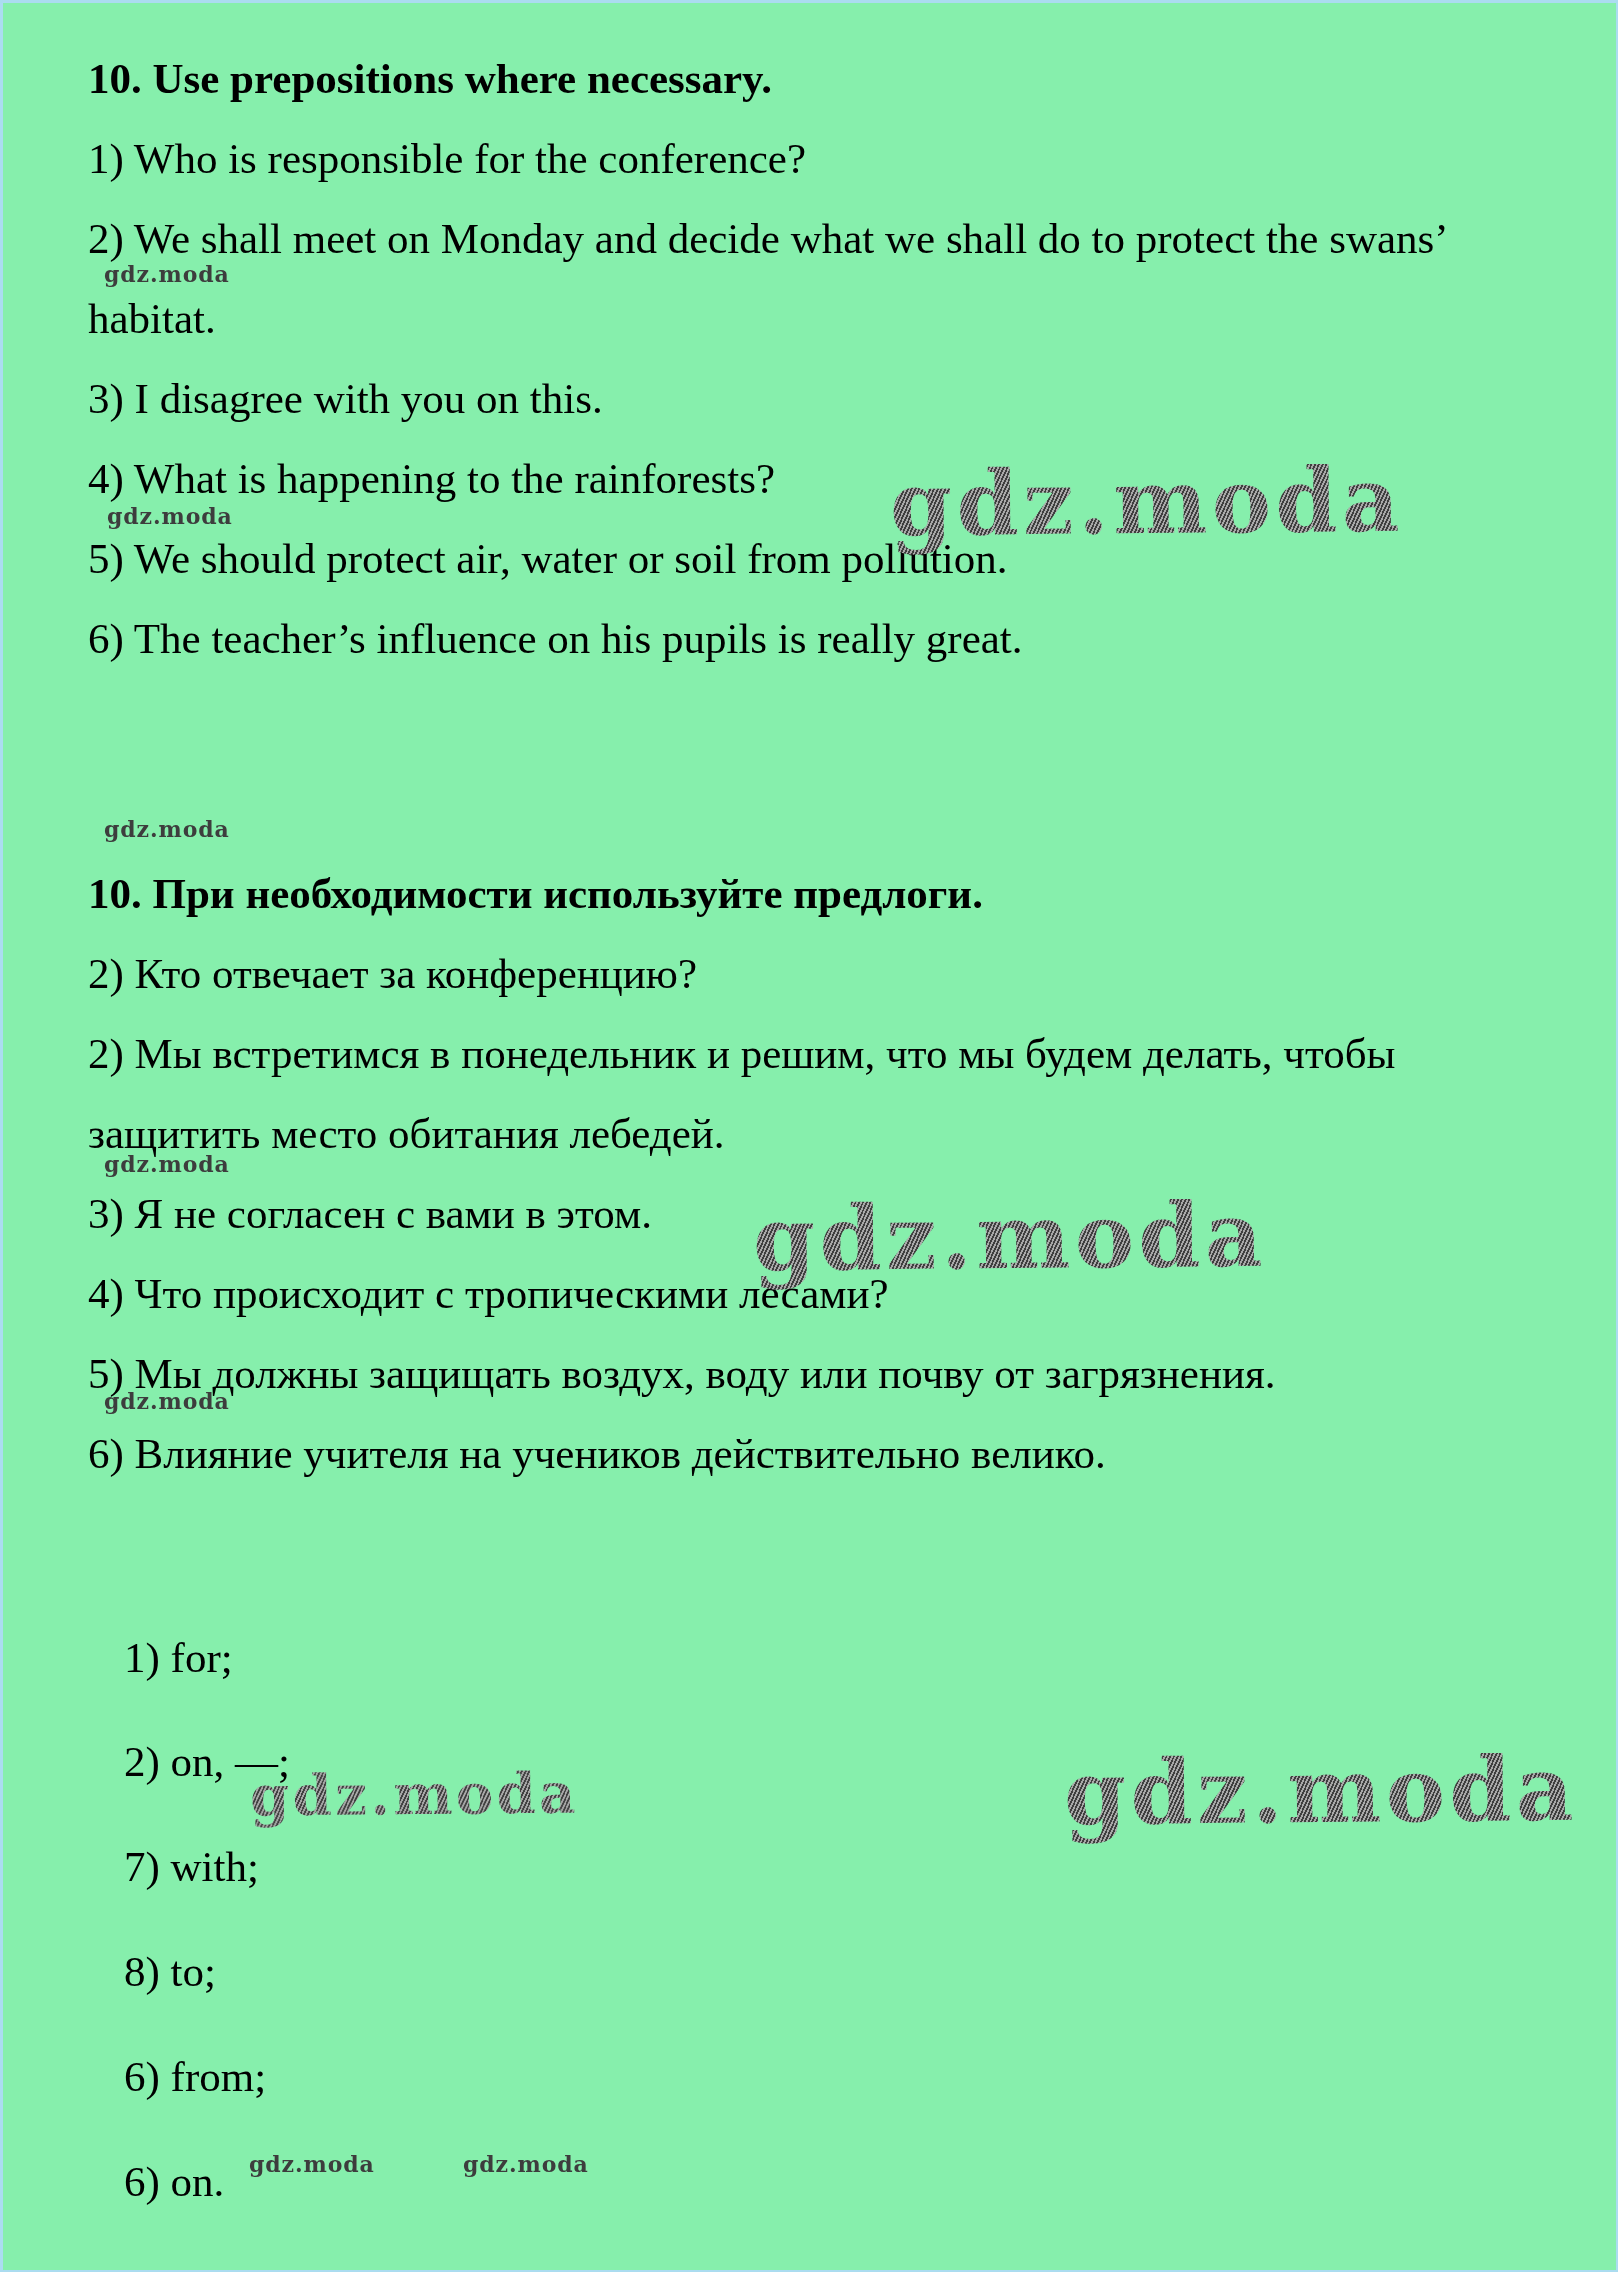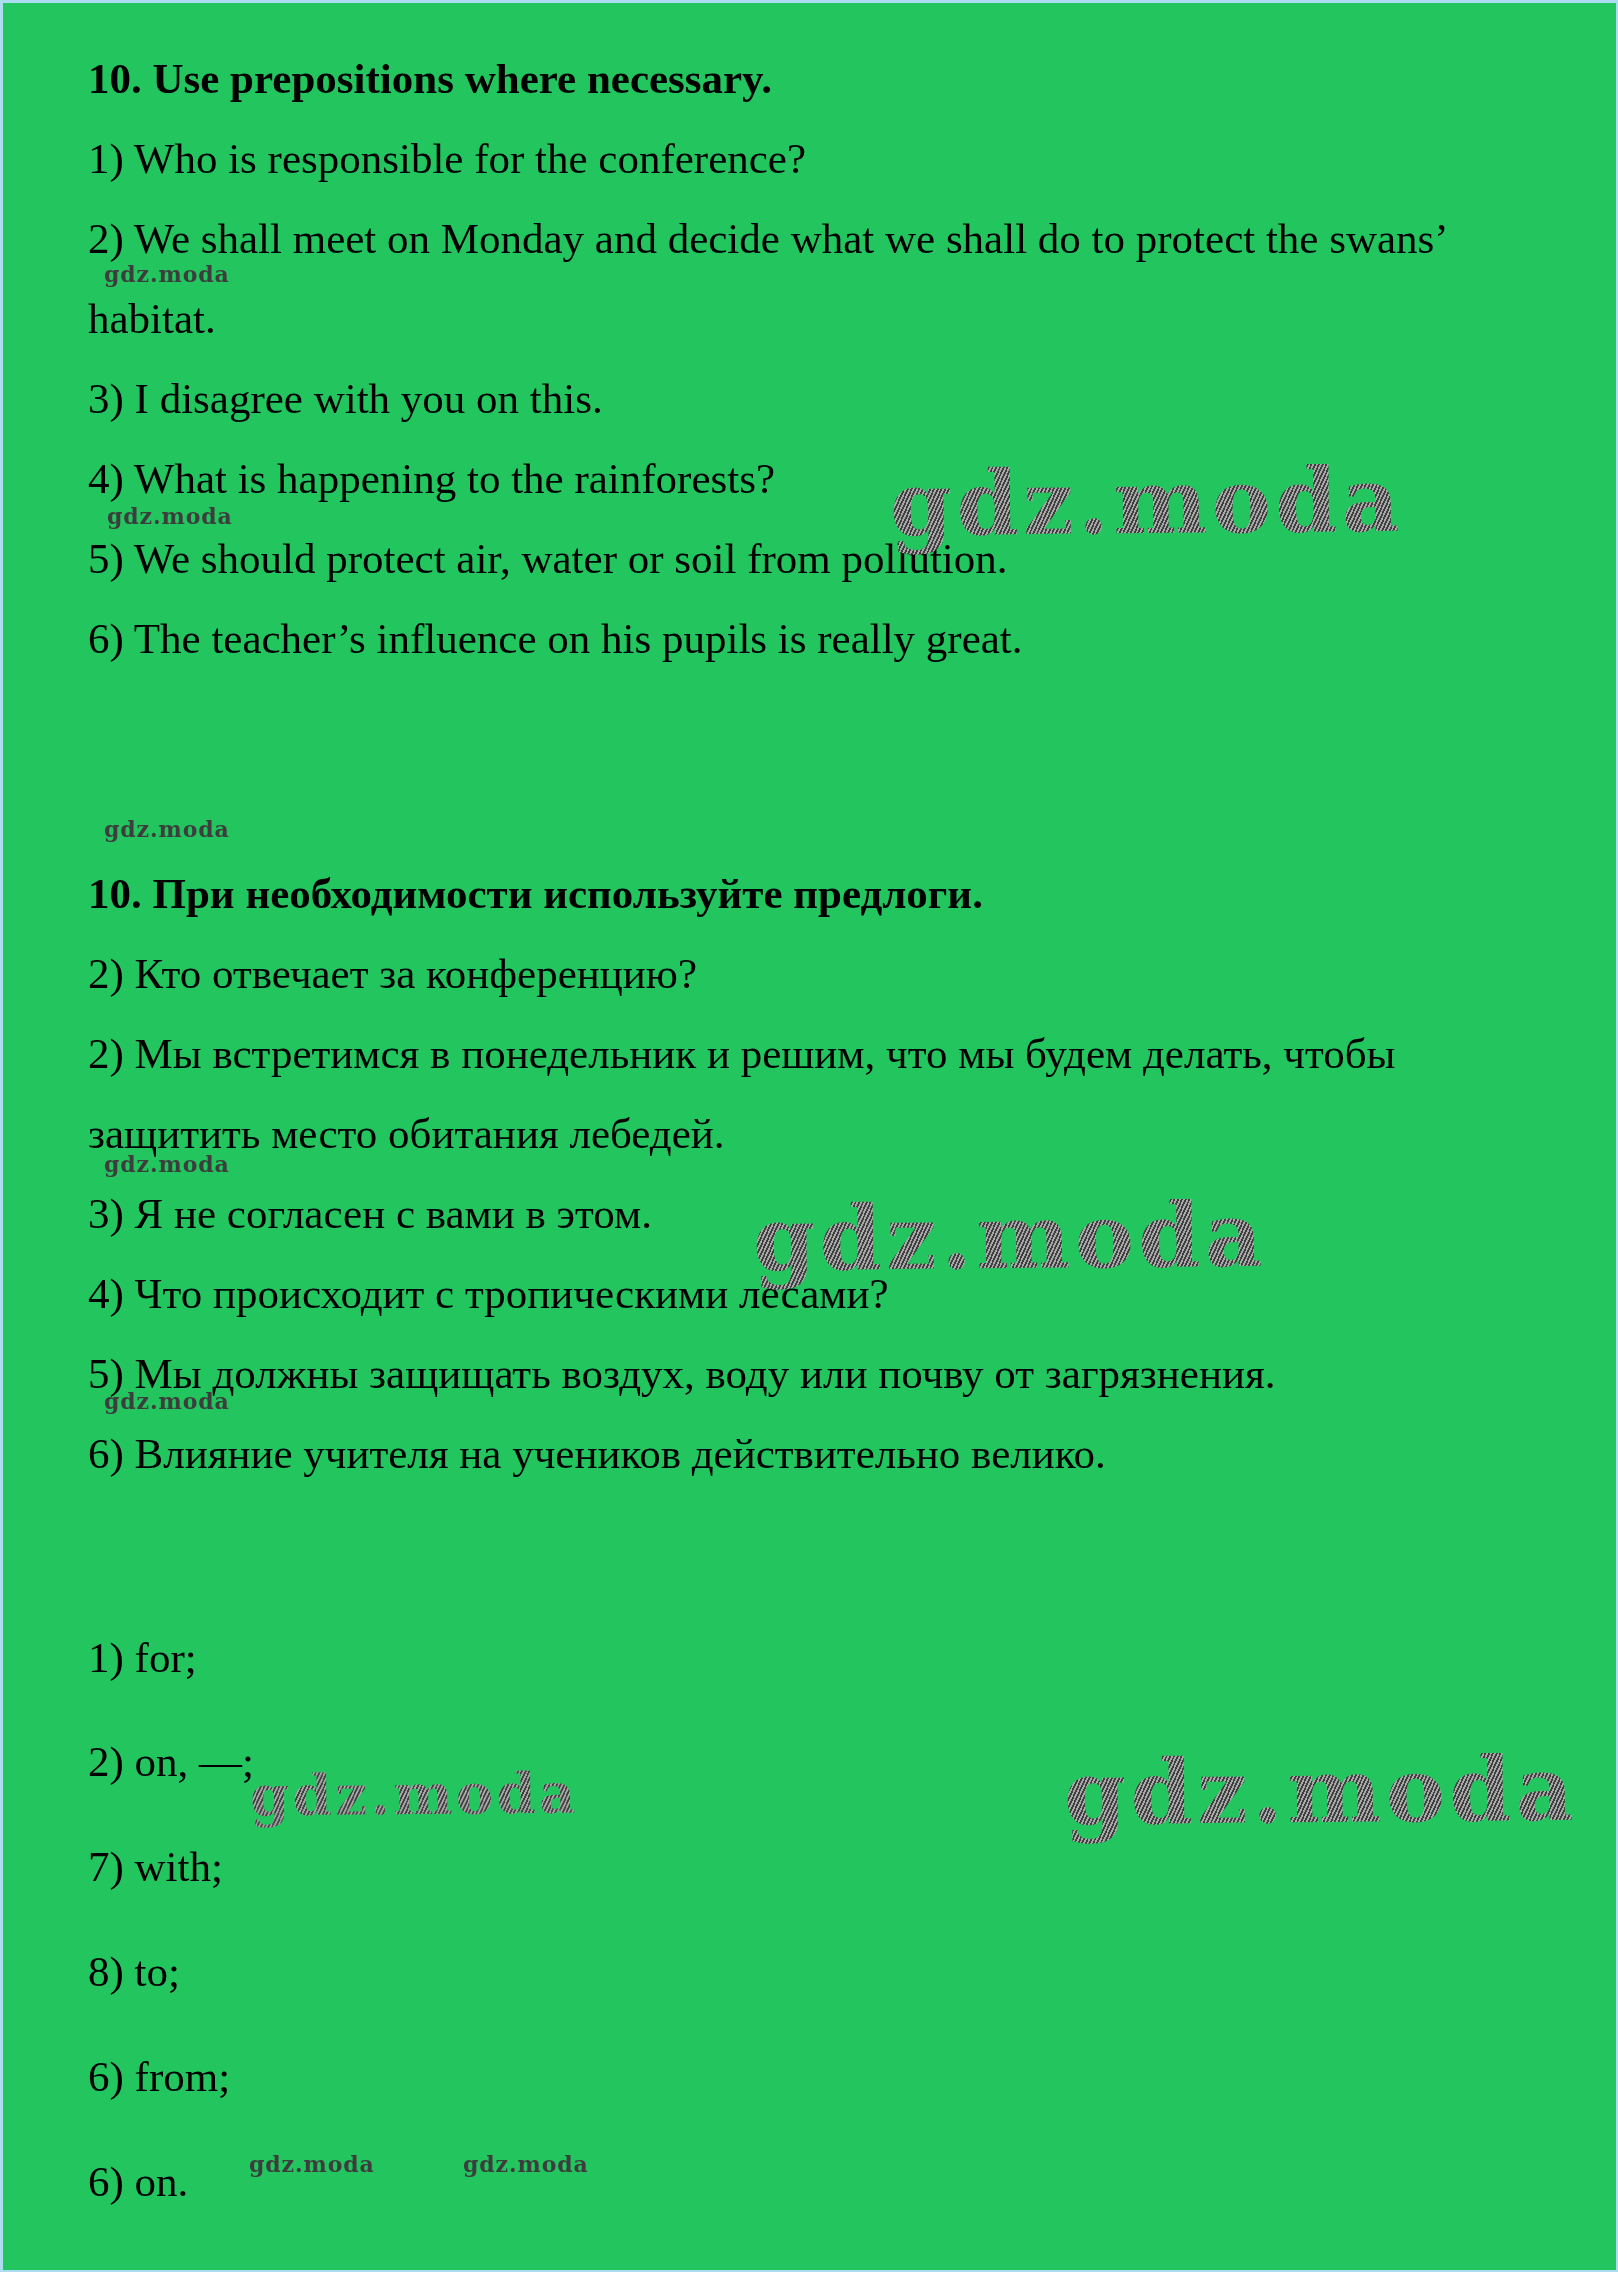--- a/index.html
+++ b/index.html
@@ -1,34 +1,34 @@
 <!DOCTYPE html>
 <html style="--page_border: #abdcf0; --text: #000000; --watermark: #787878; --watermark_dark: #3d3d3d;font-size:13.6px"><head>
 <meta charset="utf-8">
 <style>
   * { margin: 0; padding: 0; box-sizing: border-box; }
   html, body { background: #ffffff; }
   .page {
     position: relative;
     width: 1619px;
     height: 2273px;
-    background: #22c55e;
+    background: #86efac;
     border: 3.4px solid var(--page_border, #abdcf0);
     font-family: "Liberation Serif", "DejaVu Serif", serif;
     font-size: 43px;
     line-height: 1.86;
     color: var(--text, #000000);
     padding: 36px 85px 0 85px;
     overflow: hidden;
   }
   h2 { font-size: 43px; font-weight: bold; line-height: 1.86; }
   p { margin: 0; }
   .task-ru { margin-top: 175px; }
   .answers { margin-top: 124px; }
-  .answers p { margin-bottom: 25px; }
+  .answers p { margin-bottom: 25px; margin-left: 36px; }
 
   .wm {
     position: absolute;
     font-family: "DejaVu Serif", serif;
     font-weight: bold;
     white-space: nowrap;
     pointer-events: none;
   }
   .wm-sm {
     font-size: 22px;

